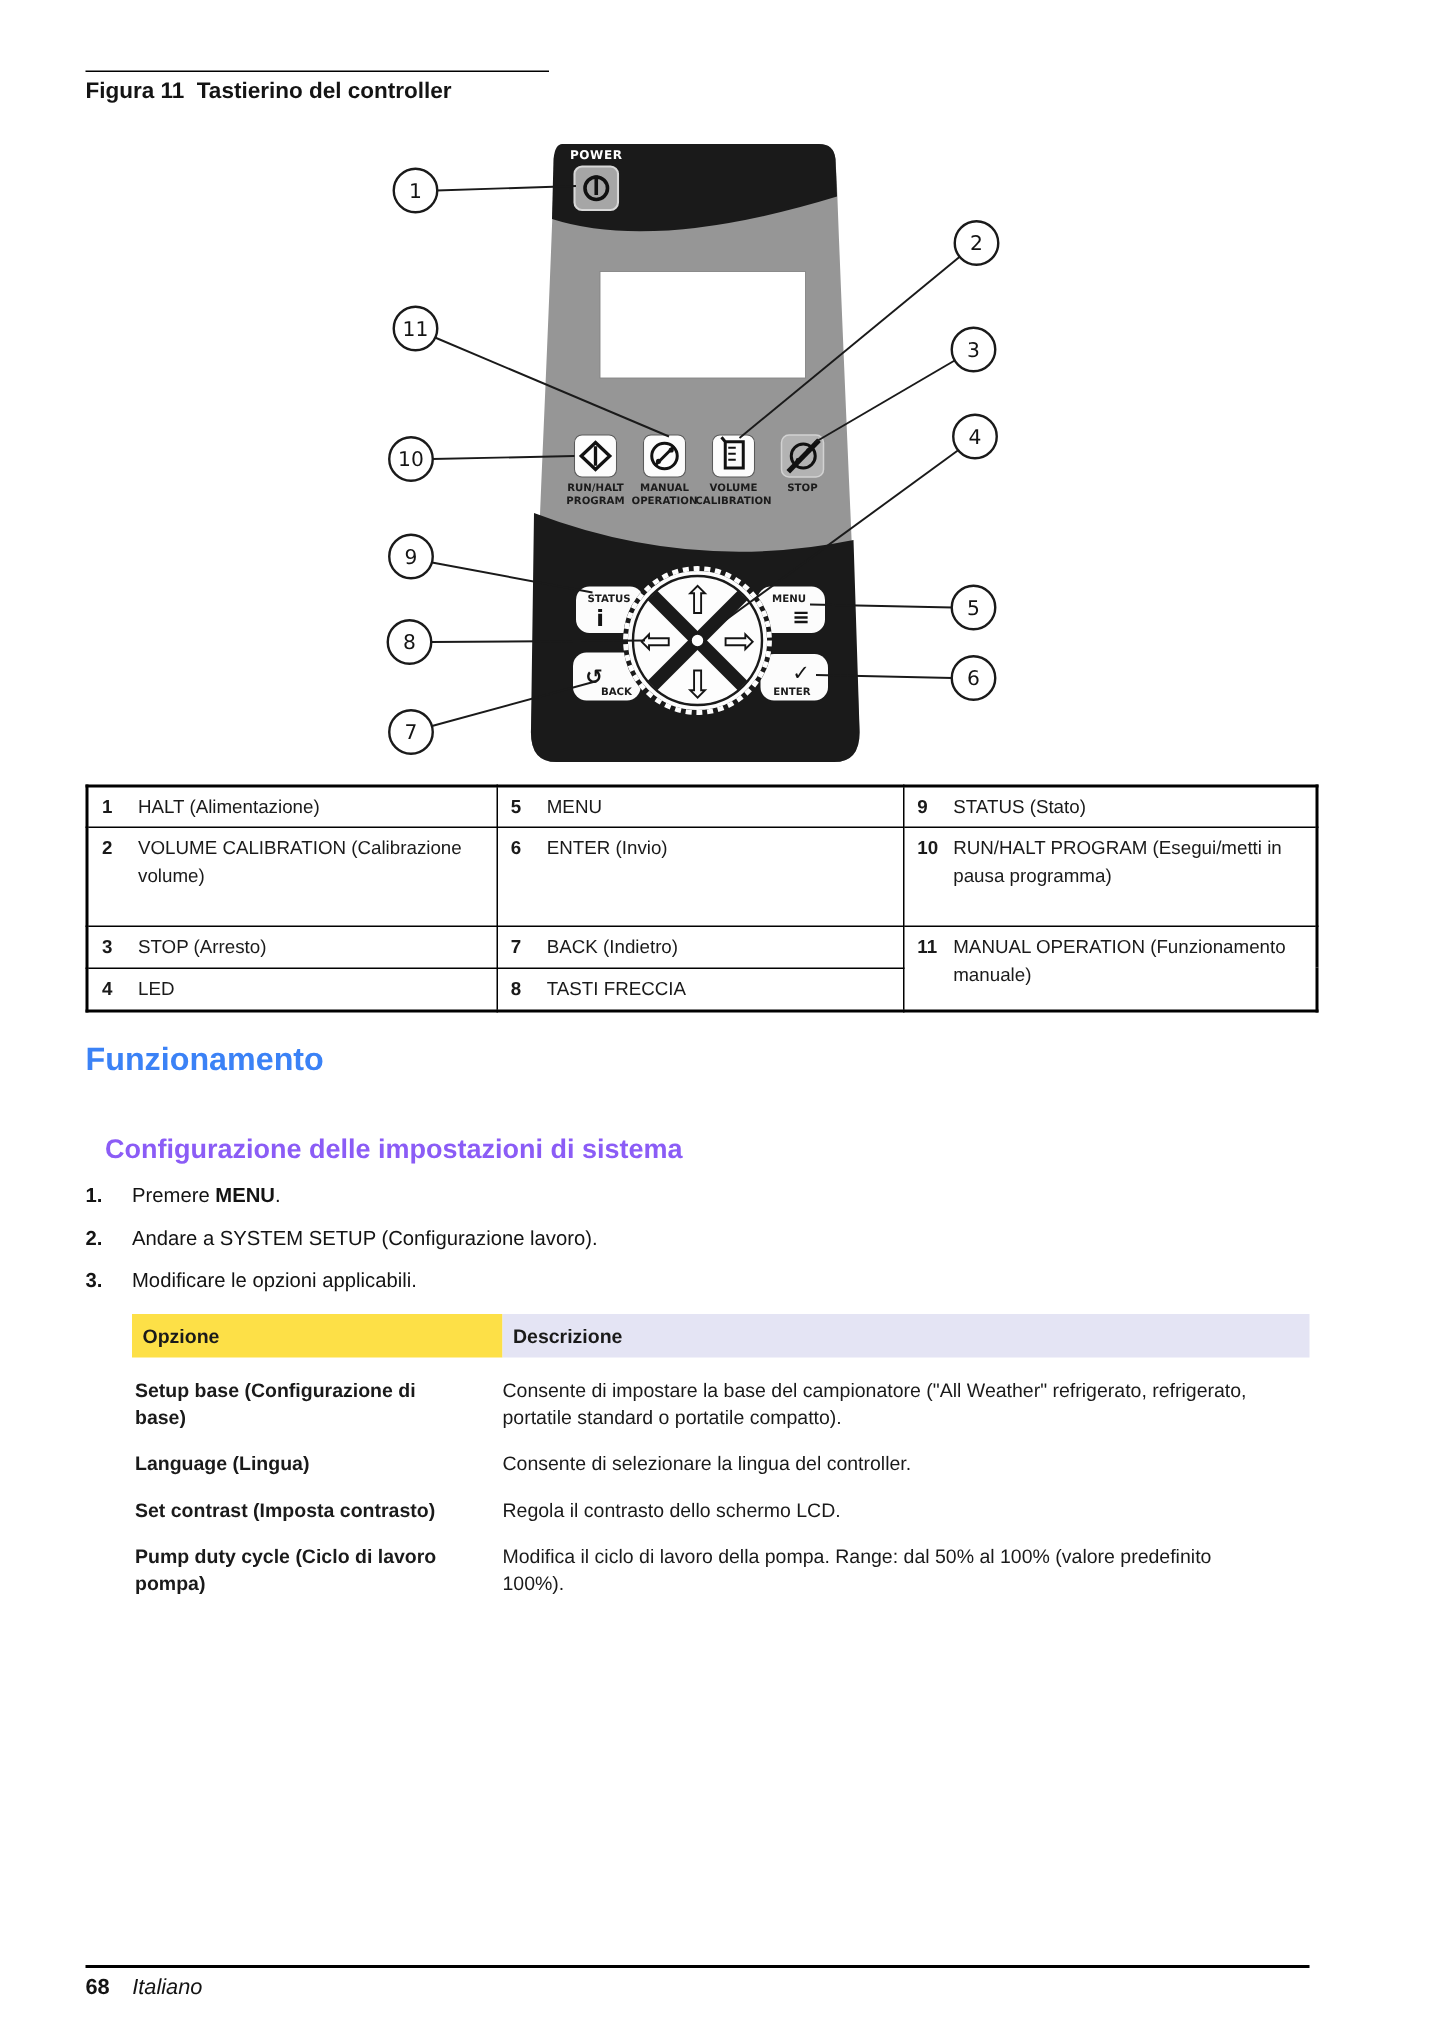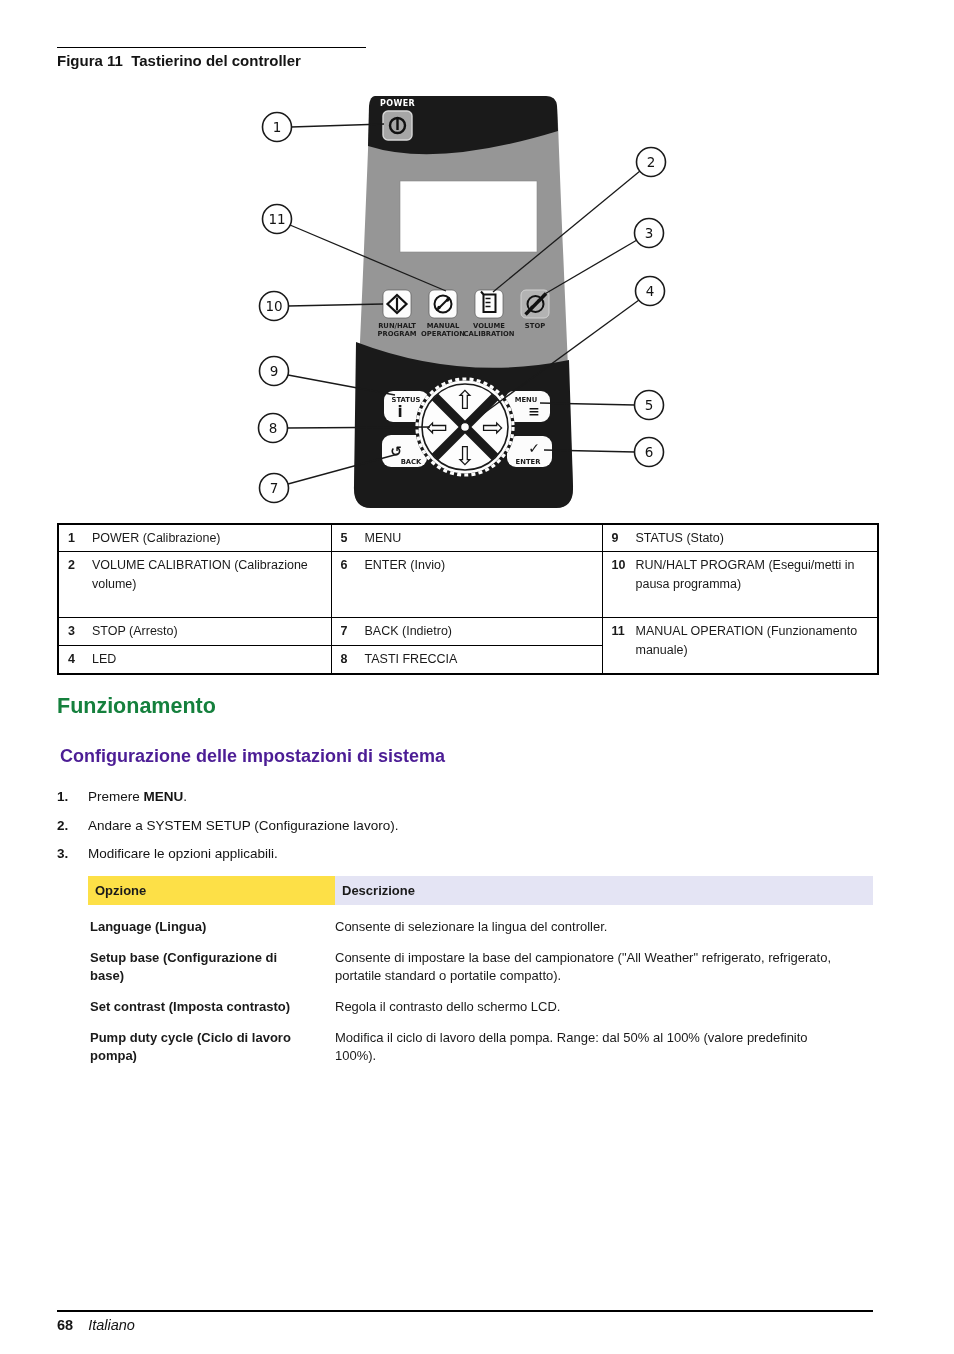--- a/index.html
+++ b/index.html
@@ -29,22 +29,22 @@
   .legend-table td { border:1px solid #000; vertical-align:top; padding:4px 6px 3px 9px; box-sizing:border-box; }
   .legend-table { border:2px solid #000; }
   .legend-table .cell { display:flex; line-height:1.5; }
   .legend-table .num { font-weight:bold; flex:0 0 24px; }
   .legend-table .lbl { flex:1; }
   .r1 td { height:27px; }
   .r2 td { height:66px; }
   .r3 td { height:28px; }
   .r4 td { height:29px; }
 
-  .h1 { position:absolute; left:57px; top:694px; font-size:21.5px; font-weight:bold; margin:0; color:#15803d; }
-  .h2 { position:absolute; left:57px; top:743px; font-size:18px; font-weight:bold; margin:3px; color:#4c1d95;text-align:center; }
+  .h1 { position:absolute; left:57px; top:694px; font-size:21.5px; font-weight:bold; margin:0; color:#3b82f6; }
+  .h2 { position:absolute; left:57px; top:743px; font-size:18px; font-weight:bold; margin:13px; color:#8b5cf6;text-align:center; }
 
   .steps { position:absolute; left:57px; top:787px; font-size:13.5px; }
   .step { display:flex; margin-bottom:9.5px; line-height:19px; }
   .step-num { font-weight:bold; flex:0 0 31px; }
 
   .options-table {
     position:absolute; left:88px; top:876px; width:785px;
     border-collapse:collapse; font-size:13px; table-layout:fixed; color:#1a1a1a;
   }
   .options-table th {
@@ -212,21 +212,21 @@
     <colgroup>
         <col style="width:273px">
         <col style="width:271px">
         <col style="width:276px">
       </colgroup>
     <tbody>
         <tr class="r1">
       <td>
             <div class="cell">
               <span class="num">1</span>
-              <span class="lbl">POWER (Calibrazione)</span>
+              <span class="lbl">HALT (Alimentazione)</span>
             </div>
           </td>
       <td>
             <div class="cell">
               <span class="num">5</span>
               <span class="lbl">MENU</span>
             </div>
           </td>
       <td>
             <div class="cell">
@@ -316,26 +316,26 @@
         <col>
       </colgroup>
     <thead>
       <tr>
         <th style="background-color: #fde047;">Opzione</th>
         <th style="background-color: rgb(228, 228, 244);">Descrizione</th>
       </tr>
     </thead>
     <tbody>
       <tr>
+        <td class="opt">Setup base (Configurazione di base)</td>
+        <td class="desc">Consente di impostare la base del campionatore ("All Weather" refrigerato, refrigerato, portatile standard o portatile compatto).</td>
+      </tr>
+      <tr>
         <td class="opt">Language (Lingua)</td>
         <td class="desc">Consente di selezionare la lingua del controller.</td>
-      </tr>
-      <tr>
-        <td class="opt">Setup base (Configurazione di base)</td>
-        <td class="desc">Consente di impostare la base del campionatore ("All Weather" refrigerato, refrigerato, portatile standard o portatile compatto).</td>
       </tr>
       <tr>
         <td class="opt">Set contrast (Imposta contrasto)</td>
         <td class="desc">Regola il contrasto dello schermo LCD.</td>
       </tr>
       <tr>
         <td class="opt">Pump duty cycle (Ciclo di lavoro pompa)</td>
         <td class="desc">Modifica il ciclo di lavoro della pompa. Range: dal 50% al 100% (valore predefinito 100%).</td>
       </tr>
     </tbody>

